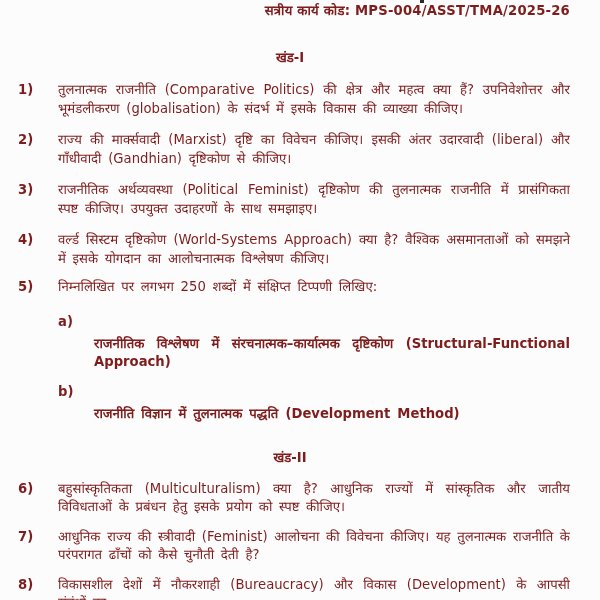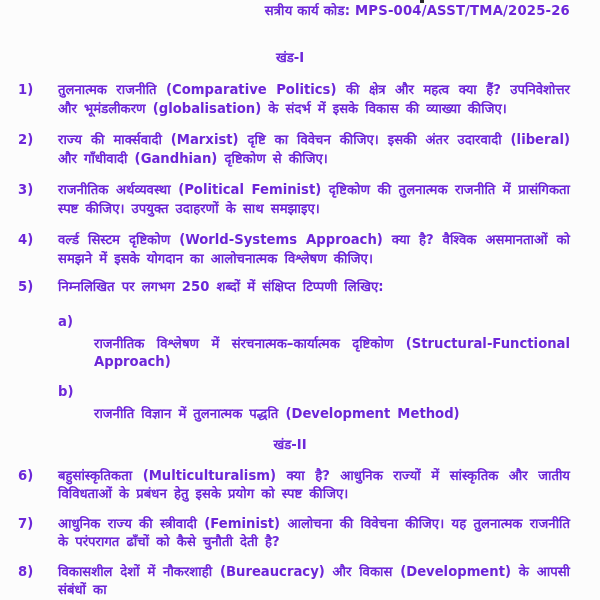--- a/index.html
+++ b/index.html
@@ -10,21 +10,21 @@
     overflow: hidden;
     background: #fcfcfc;
   }
   .page {
     position: relative;
     width: 600px;
     height: 600px;
     box-sizing: border-box;
     padding: 2px 30px 0 10px;
     font-family: "DejaVu Sans", "Liberation Sans", sans-serif;
-    color: #6d28d9;
+    color: #7f1d1d;
     font-size: 13.2px;
     line-height: 18.5px;
   }
   .artifact {
     position: absolute;
     top: 0; left: 420px;
     width: 4px; height: 3px;
     background: #2a2a2a;
   }
   .header {
@@ -52,21 +52,21 @@
   .qnum {
     flex: 0 0 40px;
     margin-left: 8px;
     font-weight: 600;
   }
   .qtext {
     flex: 1;
     text-align: justify;
     text-align-last: left;
     word-spacing: 2.5px;
-    font-weight: 700;
+    font-weight: 400;
   }
   .subquestion {
     display: flex;
     align-items: flex-start;
     margin-left: 48px;
   }
   .subletter {
     flex: 0 0 36px;
     font-weight: 600;
   }
@@ -78,21 +78,21 @@
     font-weight: 600;
     margin-top: 22px;
   }
   
   .mt-sec1   { margin-top: 28px; }
   .mt-q1     { margin-top: 14px; }
   .mt-q      { margin-top: 13px; }
   .mt-q5     { margin-top: 10px; }
   .mt-sub-a  { margin-top: 16px; }
   .mt-sub-b  { margin-top: 11px; }
-  .mt-sec2   { margin-top: 13px; }
+  .mt-sec2   { margin-top: 26px; }
   .mt-q6     { margin-top: 12px; }
   .mt-q7     { margin-top: 11px; }
   .mt-q8     { margin-top: 11px; }
 </style>
 </head>
 <body>
 
 <div class="page">
   <div class="artifact"></div>
 

